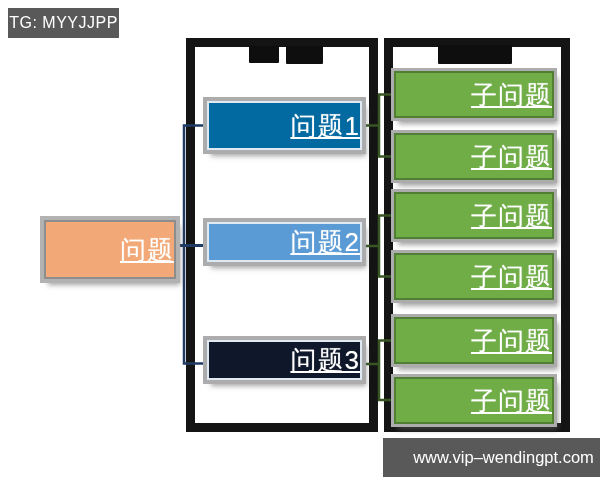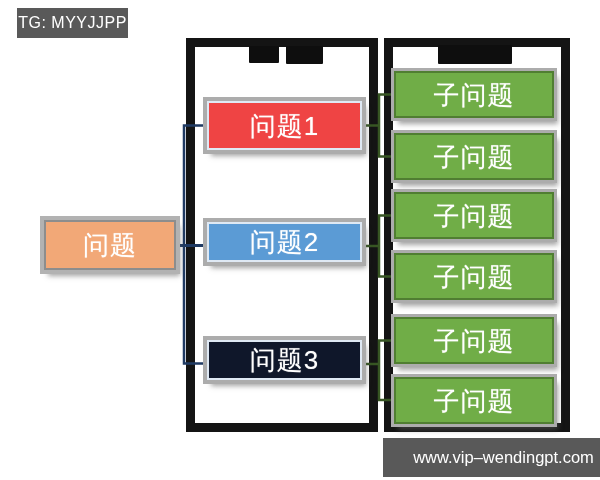--- a/index.html
+++ b/index.html
@@ -4,37 +4,37 @@
 <style>
   html,body{margin:0;padding:0;background:#ffffff;}
   .canvas{
     position:relative;width:600px;height:480px;background:#ffffff;overflow:hidden;
     font-family:"Liberation Sans","DejaVu Sans",sans-serif;
   }
   .badge{
     position:absolute;display:flex;align-items:center;justify-content:center;
     color:#ffffff;z-index:6;background:#595959;
   }
-  .badge.top{left:17px;top:8px;width:111px;height:30px;font-size:16px;letter-spacing:.5px;}
+  .badge.top{left:8px;top:8px;width:111px;height:30px;font-size:16px;letter-spacing:.5px;}
   .badge.footer{left:383px;top:438px;width:241px;height:39px;font-size:16.5px;}
   .container{
     position:absolute;background:#ffffff;border:9px solid #141414;box-sizing:border-box;z-index:1;
   }
   .container.mid{left:186px;top:38px;width:192px;height:394px;}
   .container.right{left:384px;top:38px;width:186px;height:394px;}
   .blob{position:absolute;background:#0e0e0e;z-index:2;border-radius:1px;}
   .connectors{position:absolute;left:0;top:0;z-index:3;pointer-events:none;}
   .box{
-    position:absolute;display:flex;align-items:center;justify-content:center;
-    box-sizing:border-box;z-index:4;color:#ffffff;
+    position:absolute;display:flex;align-items:center;justify-content:flex-end;
+    box-sizing:border-box;z-index:4;color:#ffffff;text-decoration:underline;
   }
   .box .lbl{font-size:26px;font-weight:400;letter-spacing:1px;line-height:1;
     text-shadow:0 0 1px rgba(255,255,255,.55);}
   .box.orange{
-    left:44px;top:220px;width:132px;height:50px;
+    left:44px;top:220px;width:132px;height:59px;
     border:2px solid #8d8d8d;
     box-shadow:0 0 0 4px #b2b2b2, 4px 6px 5px rgba(90,90,90,.55);
   }
   .box.blue{
     left:207px;width:155px;height:40px;
     border:2px solid #dfe9f4;
     box-shadow:0 0 0 4px #acacac, 4px 6px 5px rgba(90,90,90,.55);
   }
   .box.blue.b1{top:101px;height:49px;}
   .box.blue.b2{top:222px;}
@@ -68,21 +68,21 @@
 
     <path d="M394,94.5 H379 V156.5 H394 M362,125.5 H379" fill="none" stroke="#375623" stroke-width="2.5"></path>
     <path d="M394,215.5 H379 V276.5 H394 M362,246 H379" fill="none" stroke="#375623" stroke-width="2.5"></path>
     <path d="M394,340.5 H379 V400 H394 M362,364 H379" fill="none" stroke="#375623" stroke-width="2.5"></path>
   </svg>
 
   <div class="box orange" style="background: rgb(242, 168, 119);">
     <span class="lbl">问题</span>
   </div>
 
-  <div class="box blue b1" style="background: #ef4444;">
+  <div class="box blue b1" style="background: #0369a1;">
     <span class="lbl">问题1</span>
   </div>
   <div class="box blue b2" style="background: rgb(91, 155, 213);">
     <span class="lbl">问题2</span>
   </div>
   <div class="box blue b3" style="background: #0f172a;">
     <span class="lbl">问题3</span>
   </div>
 
   <div class="box green g1" style="background: rgb(112, 173, 71);">

